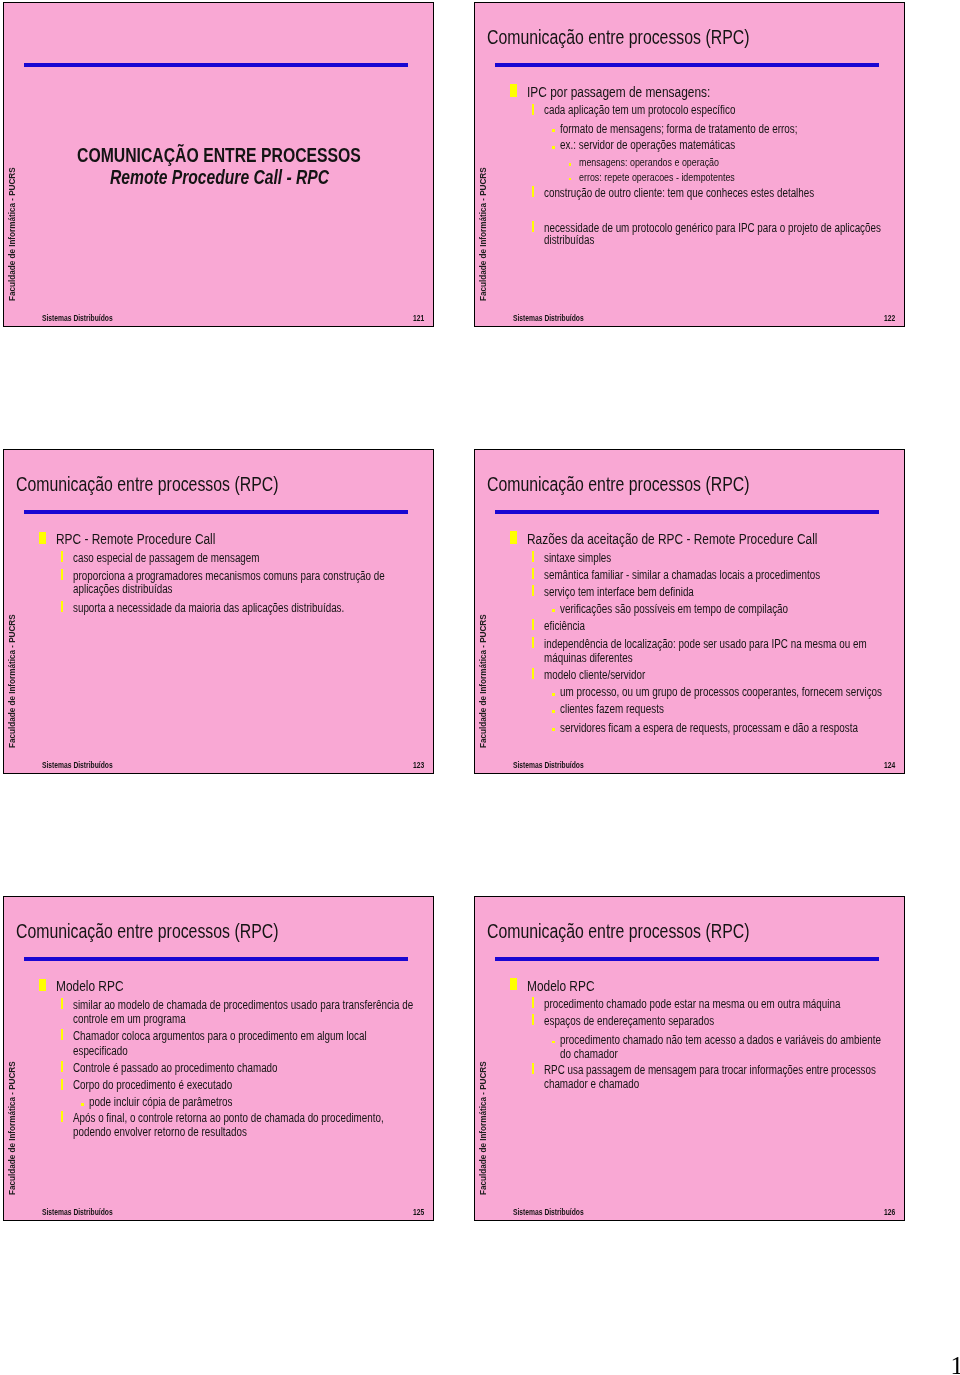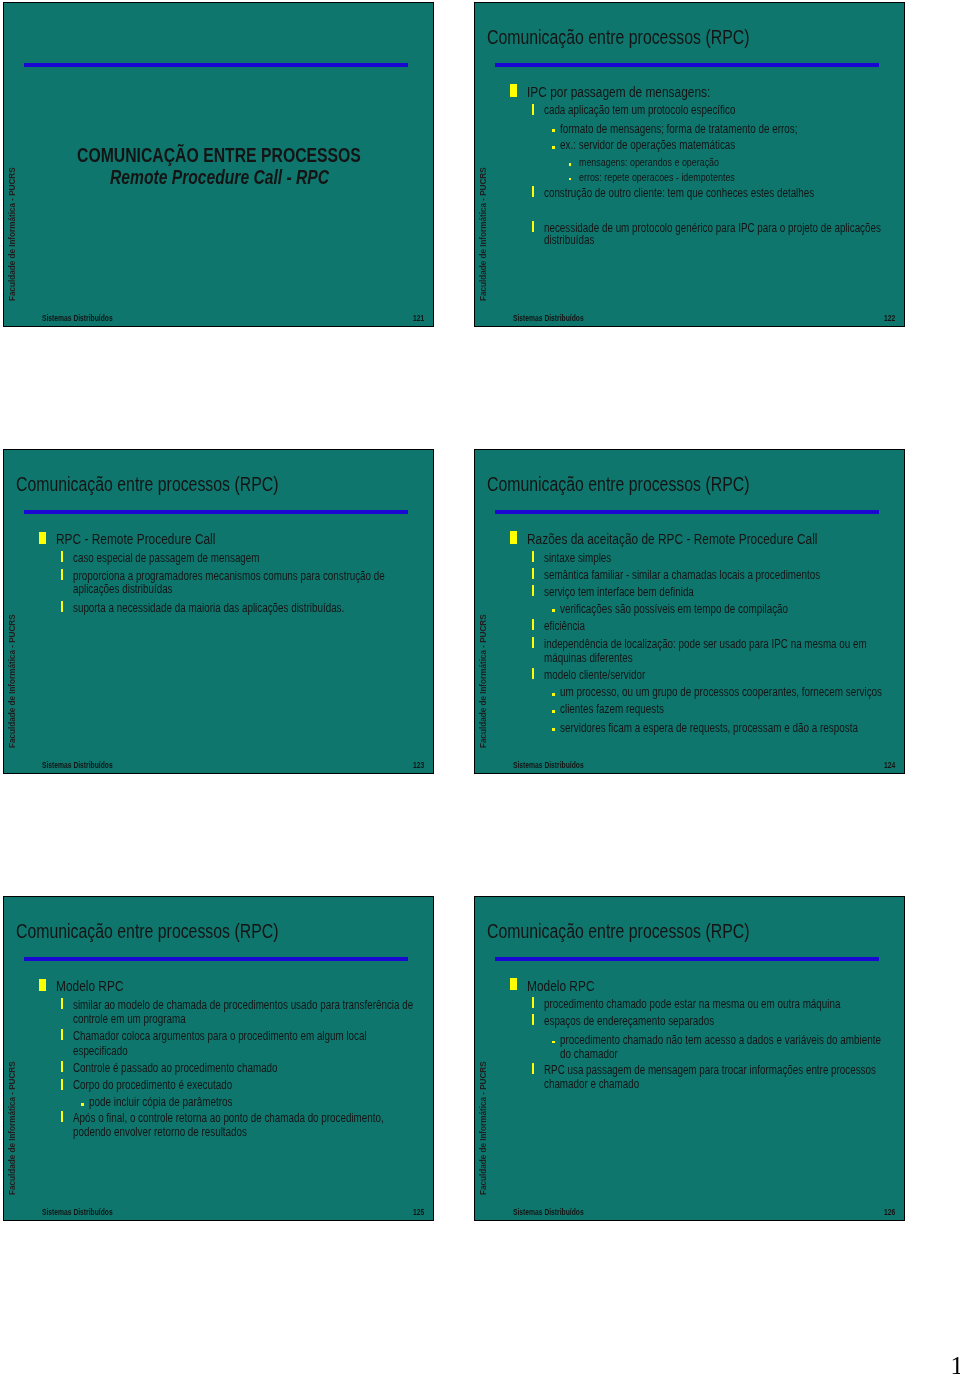--- a/index.html
+++ b/index.html
@@ -1,21 +1,21 @@
 <!DOCTYPE html>
 <html><head>
 <meta charset="utf-8">
 <title>Comunicação entre processos (RPC)</title>
 <style>
   html,body{margin:0;padding:0;background:#ffffff;}
   body{width:960px;height:1375px;font-family:"Liberation Sans",sans-serif;
        position:relative;overflow:hidden;color:#000;}
   .page{position:relative;width:960px;height:1375px;background:#ffffff;}
   .slide{position:absolute;width:431px;height:325px;box-sizing:border-box;
-         border:1.5px solid #000000;background:#0f766e;overflow:hidden;}
+         border:1.5px solid #000000;background:#f9a8d4;overflow:hidden;}
   .tx{position:absolute;white-space:pre;transform-origin:0 0;color:#141414;filter:opacity(1);}
   .bullet-marker{position:absolute;background:#ffff00;}
   .rule{position:absolute;background:#1a07d2;}
   .vlabel{position:absolute;transform-origin:0 0;font-weight:bold;white-space:pre;
           color:#1f1f1f;filter:opacity(1);}
   .pagenum{position:absolute;font-family:"Liberation Serif",serif;color:#000000;
            filter:opacity(1);}
 </style>
 </head>
 <body>

